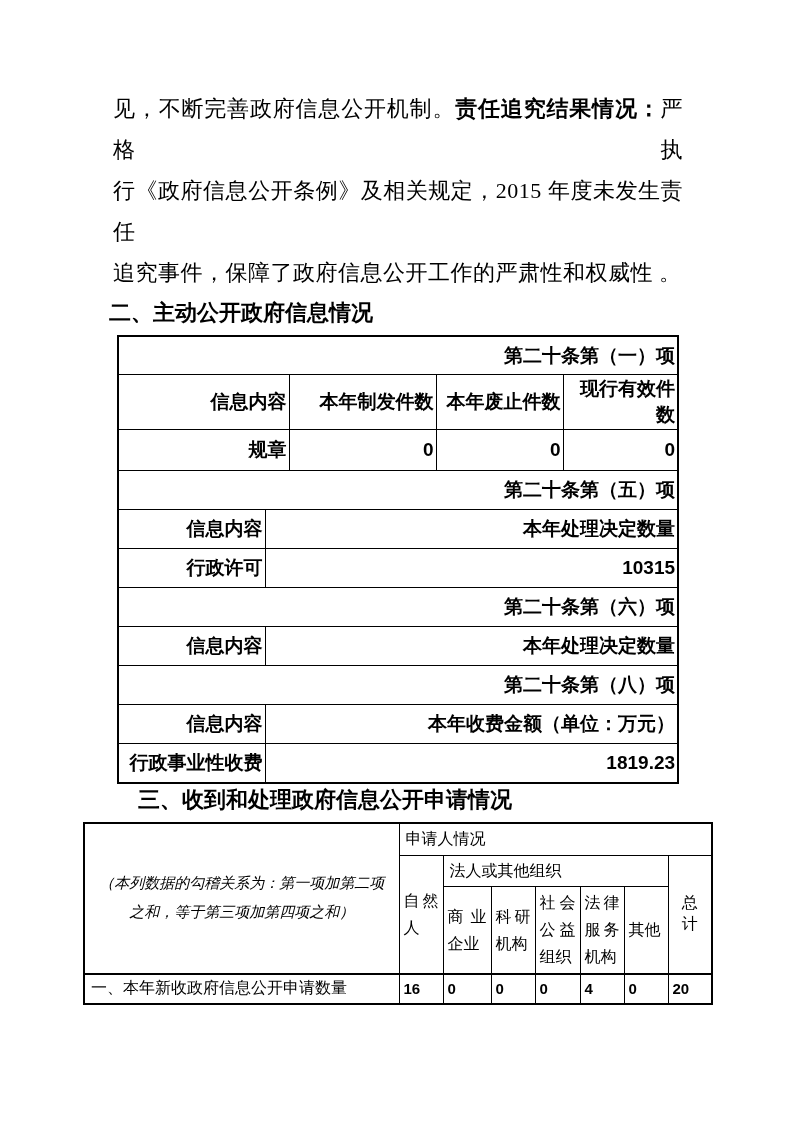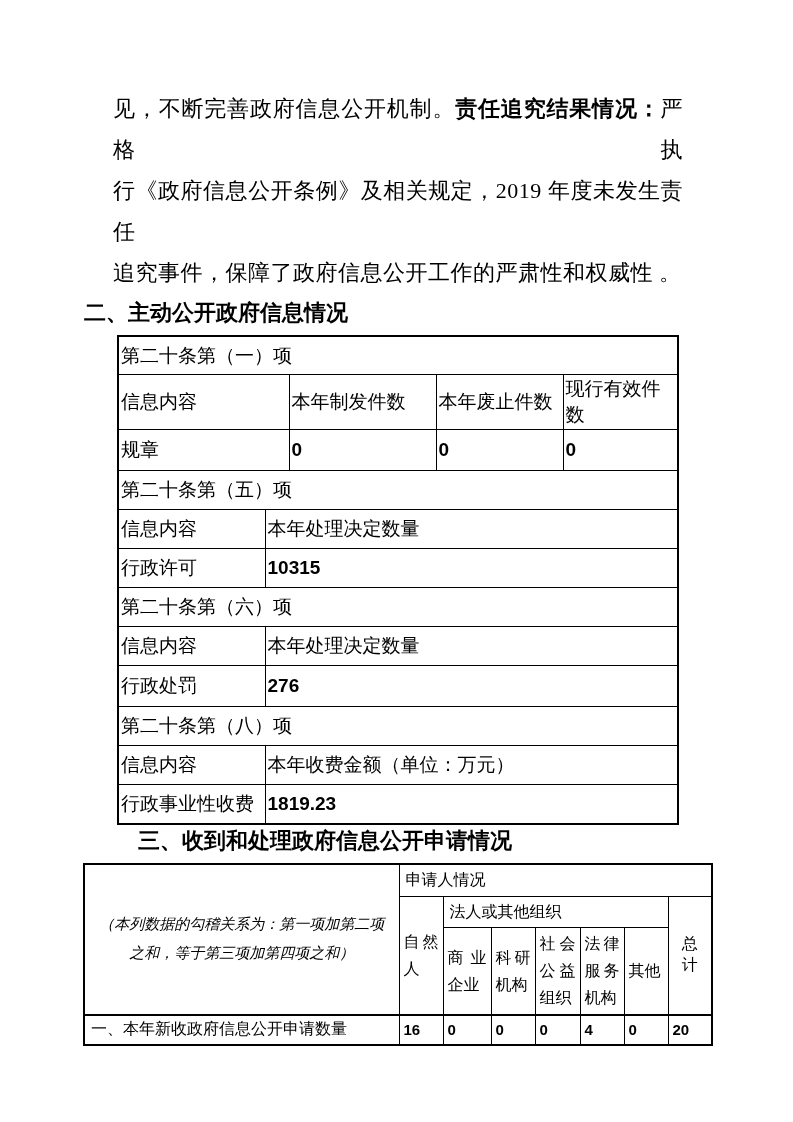--- a/index.html
+++ b/index.html
@@ -24,36 +24,37 @@
   .intro-line.last { text-align:left; text-align-last:left; }
   .intro b { font-weight:700; }
   
   .sec-heading {
     font-family:"Liberation Sans", sans-serif;
     font-weight:700;
     font-size:22px;
     line-height:28px;
     margin:6px 0 8px 0;
   }
-  .sec-heading.h2 { margin-left:84px; }
+  .sec-heading.h2 { margin-left:109px; }
   .sec-heading.h3 { margin-left:138px; margin-top:2px; }
   
   table { border-collapse:collapse; table-layout:fixed; }
   .top-table {
     margin-left:117px;
     width:560px;
     border:2px solid #000;
   }
   .top-table td {
     border:1px solid #000;
-    text-align:left;
+    text-align:right;
     vertical-align:middle;
     font-size:19px;
     padding:0 2px;
     overflow:hidden;
+    font-weight:bold;
   }
   .top-table .r-banner td { height:37px; }
   .top-table .r-head1  td { height:54px; }
   .top-table .r-std    td { height:38px; }
   .top-table .r-data   td { height:40px; }
   .num {
     font-family:"Liberation Sans", sans-serif;
     font-size:17px;
     font-weight:600;
     letter-spacing:0;
@@ -95,21 +96,21 @@
     padding-left:4px !important;
   }
 </style>
 </head>
 <body>
 
 <div class="page">
 
   <div class="intro">
     <div class="intro-line"><span>见，不断完善政府信息公开机制。</span><b>责任追究结果情况：</b><span>严格执</span></div>
-    <div class="intro-line">行《政府信息公开条例》及相关规定，2019 年度未发生责任</div>
+    <div class="intro-line">行《政府信息公开条例》及相关规定，2015 年度未发生责任</div>
     <div class="intro-line last">追究事件，保障了政府信息公开工作的严肃性和权威性 。</div>
   </div>
 
   <div class="sec-heading h2">二、主动公开政府信息情况</div>
 
   <table class="top-table">
     <colgroup>
       <col style="width:147px">
         <col style="width:24px">
         <col style="width:147px">
@@ -146,24 +147,20 @@
       <td colspan="4" class="num">10315</td>
     </tr>
 
     <tr class="r-std">
           <td colspan="5">第二十条第（六）项</td>
         </tr>
     <tr class="r-std">
       <td>信息内容</td>
       <td colspan="4">本年处理决定数量</td>
     </tr>
-    <tr class="r-data">
-      <td>行政处罚</td>
-      <td colspan="4" class="num">276</td>
-    </tr>
 
     <tr class="r-std">
           <td colspan="5">第二十条第（八）项</td>
         </tr>
     <tr class="r-std">
       <td>信息内容</td>
       <td colspan="4">本年收费金额（单位：万元）</td>
     </tr>
     <tr class="r-std">
       <td>行政事业性收费</td>

